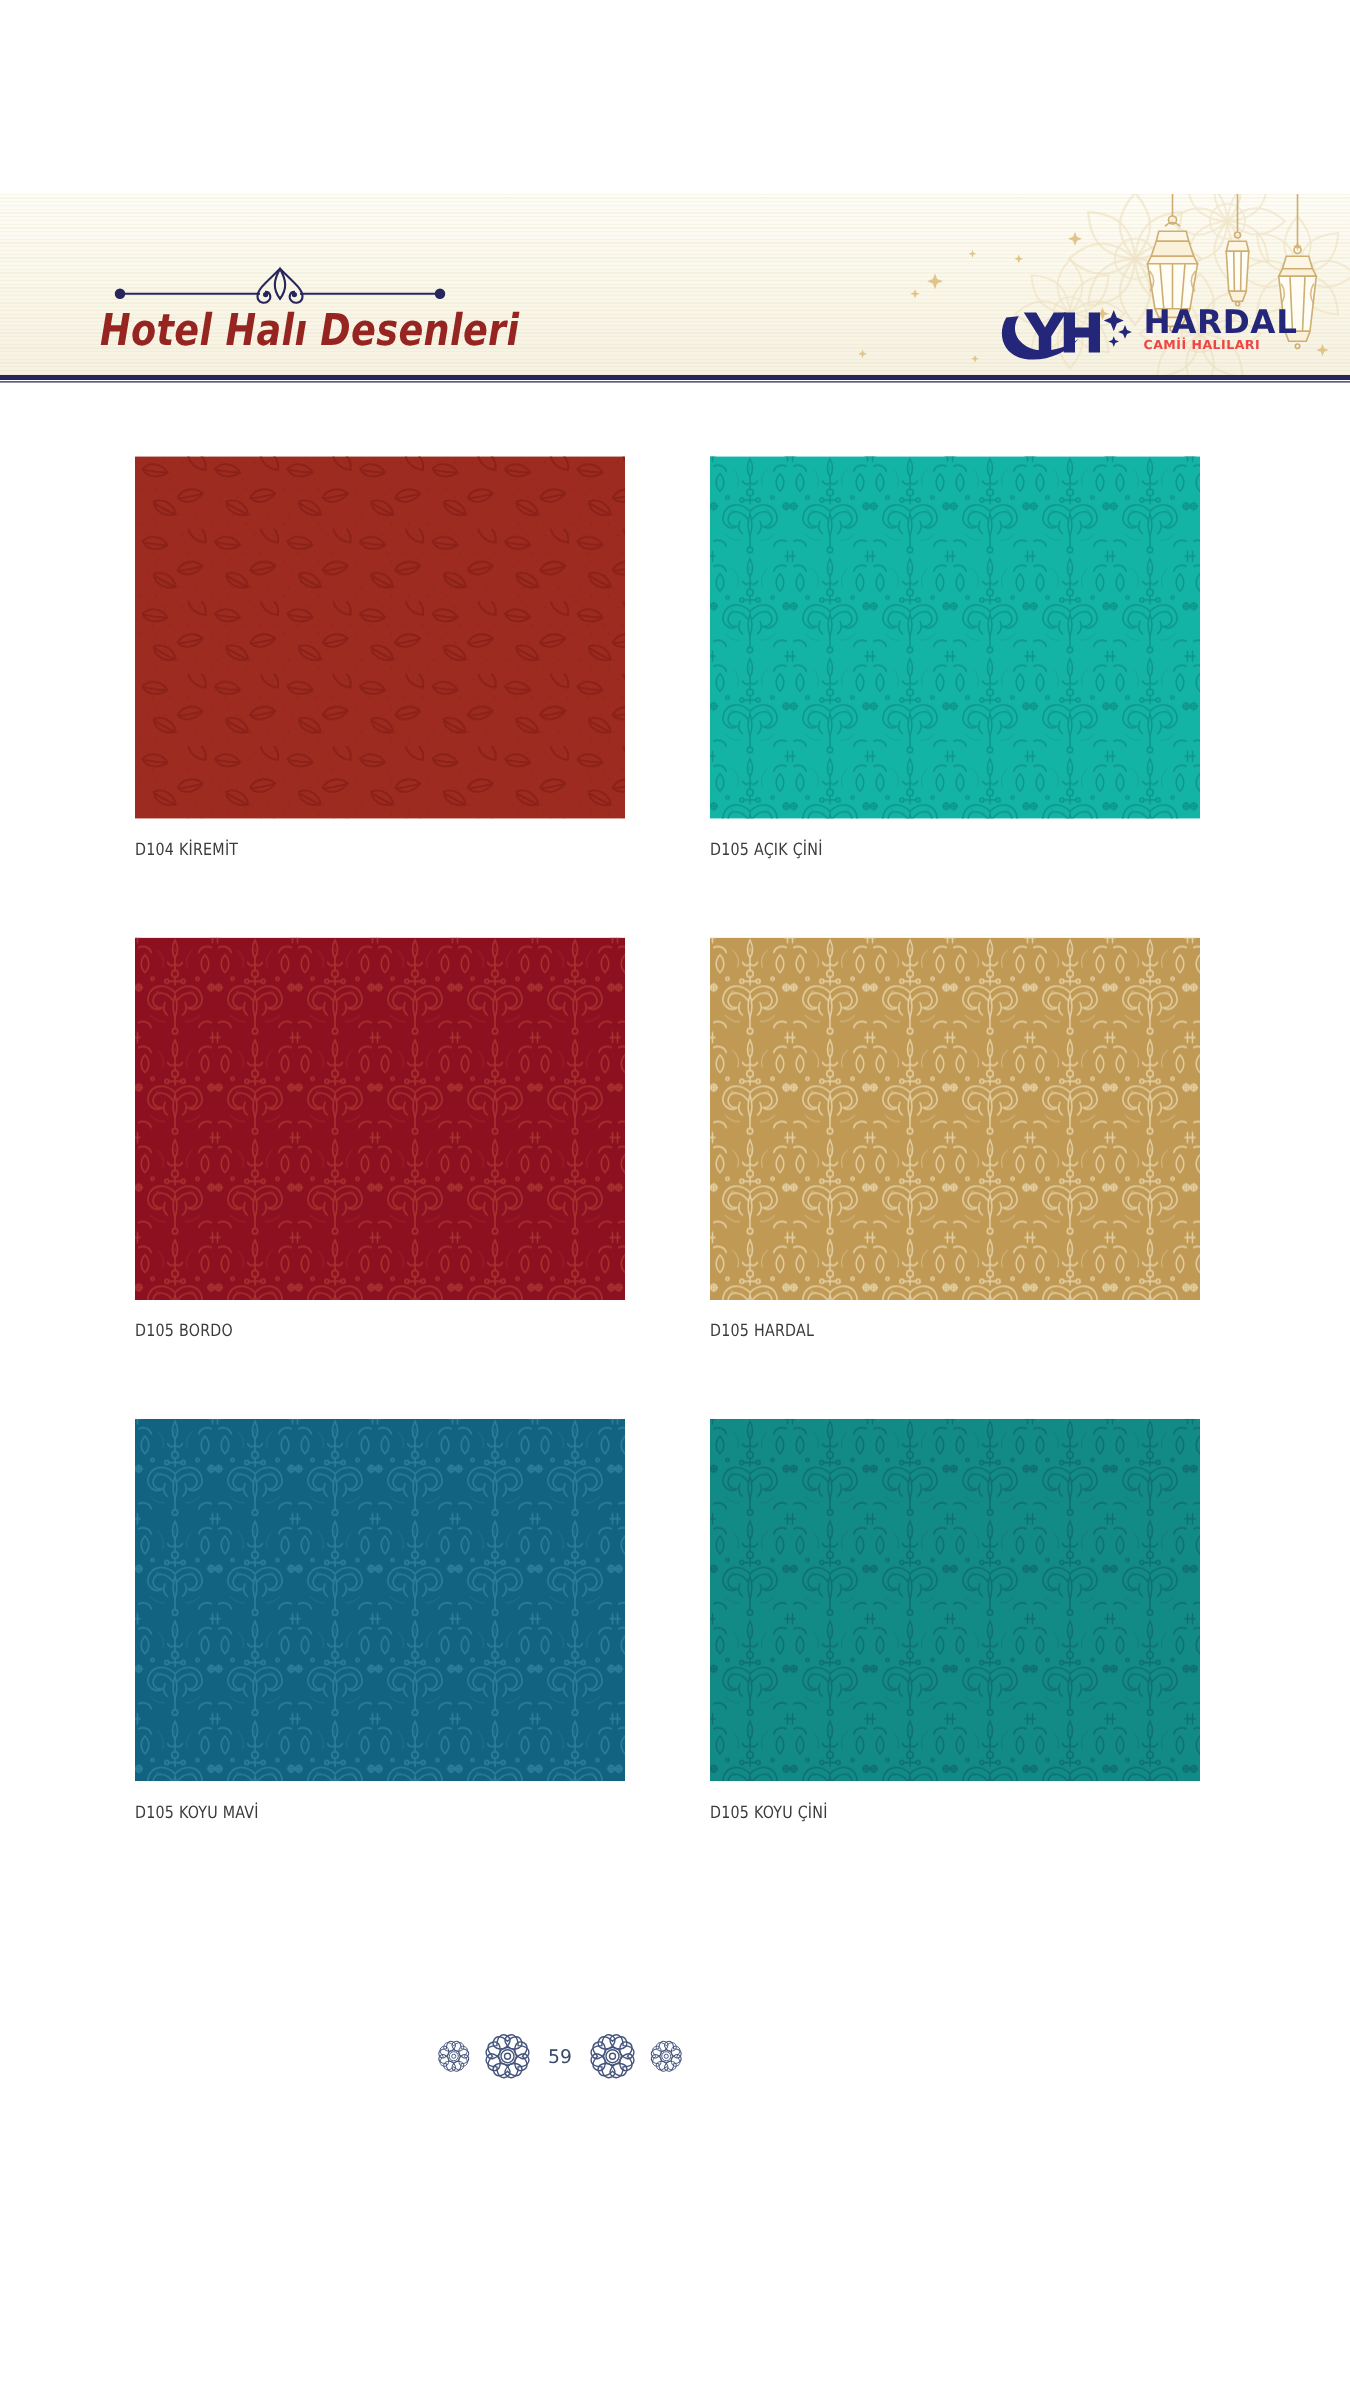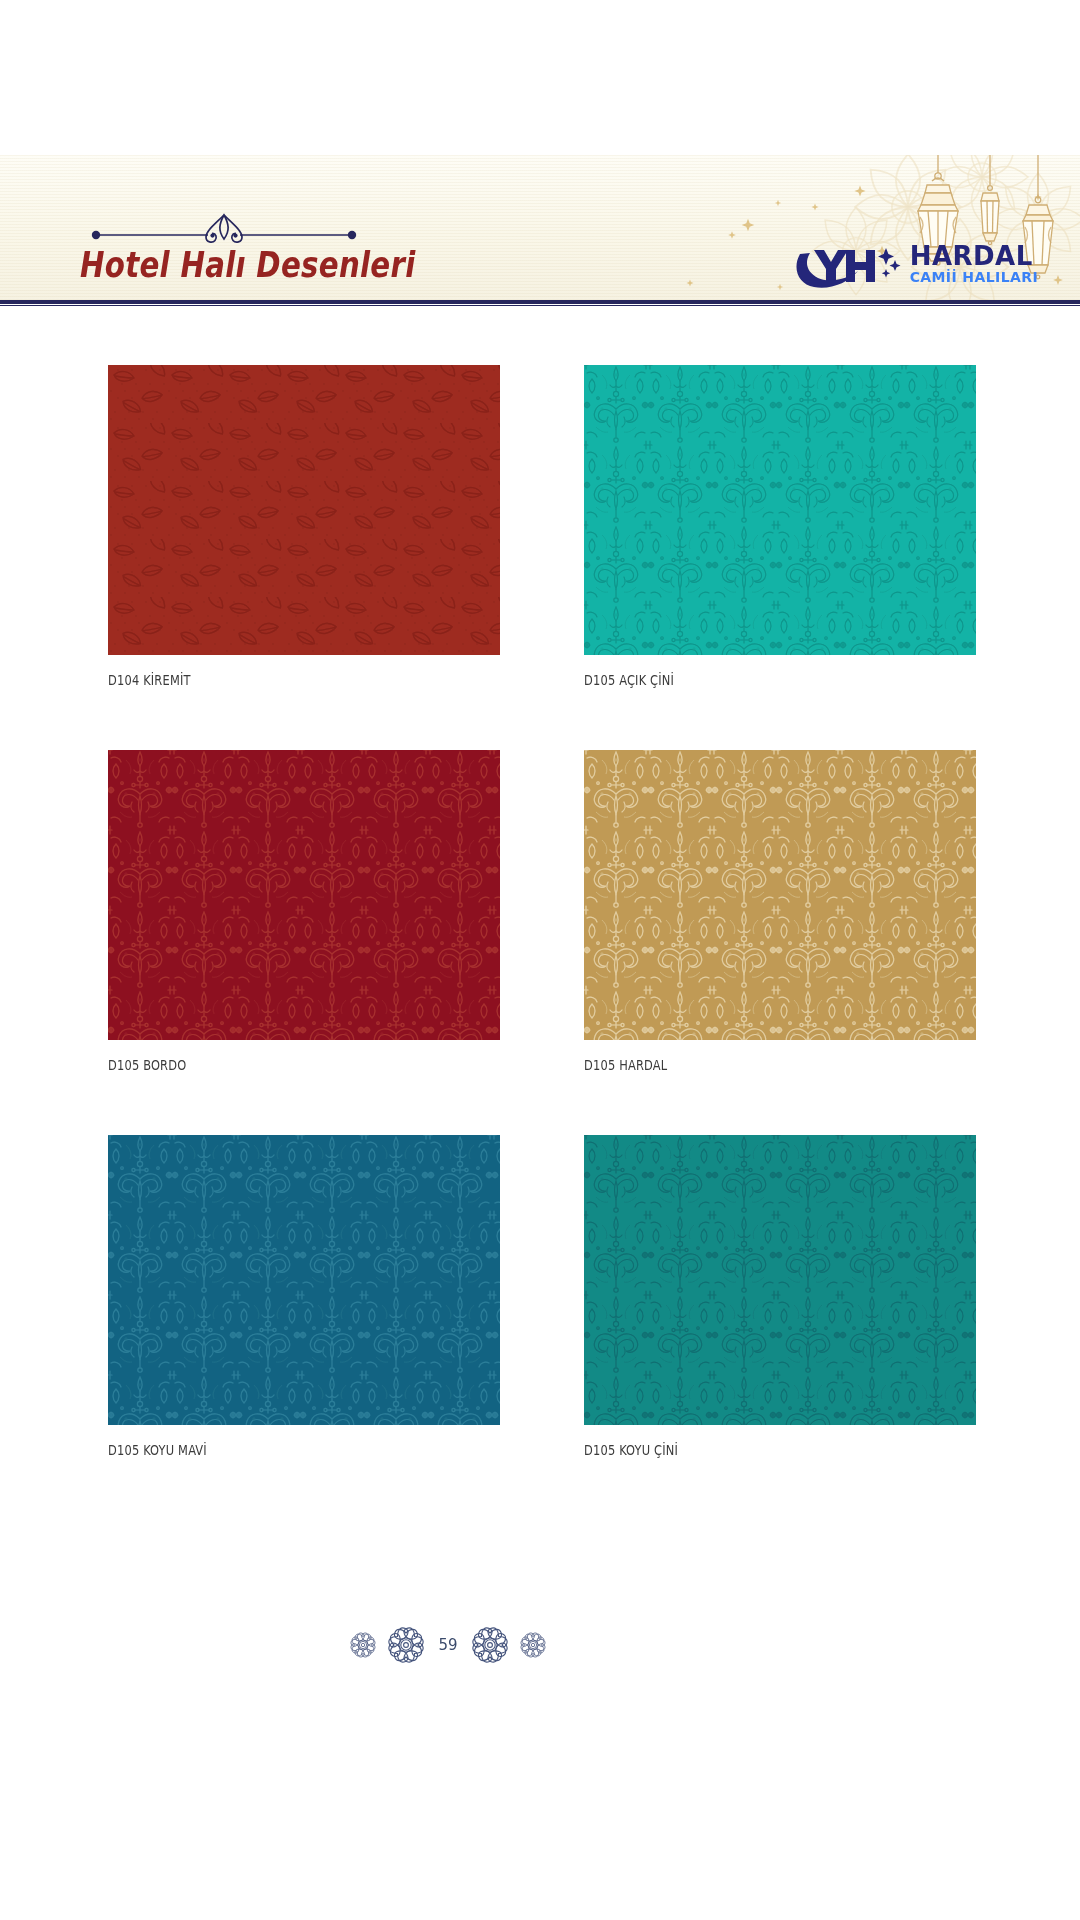--- a/index.html
+++ b/index.html
@@ -72,34 +72,34 @@
   }
   #logo-mark{ flex:0 0 auto; }
   #logo-text{ line-height:1; }
   #logo-name{
     font-family:"DejaVu Sans","Liberation Sans",sans-serif;
     font-size:26px; font-weight:bold; color:#24267a;
     letter-spacing:.5px; line-height:.95;
   }
   #logo-sub{
     font-family:"DejaVu Sans","Liberation Sans",sans-serif;
-    font-size:14px; font-weight:bold; color:#3b82f6;
+    font-size:10px; font-weight:bold; color:#ef4444;
     letter-spacing:.4px; margin-top:1px;
   }
 
   
   #grid{
     position:absolute;
     left:0; top:365px;
     width:960px;
   }
   .grid-row{ position:relative; height:385px; }
   .cell{ position:absolute; top:0; width:392px; }
   .cell.left{ left:108px; }
-  .cell.right{ left:584px; }
+  .cell.right{ left:568px; }
   .swatch{
     width:392px; height:290px;
     position:relative; overflow:hidden;
     display:block;
   }
   .swatch svg{ display:block; width:100%; height:100%; }
   .swatch-label{
     margin-top:17px;
     font-family:"DejaVu Sans Condensed","Liberation Sans Narrow","Liberation Sans",sans-serif;
     font-size:13.5px;

